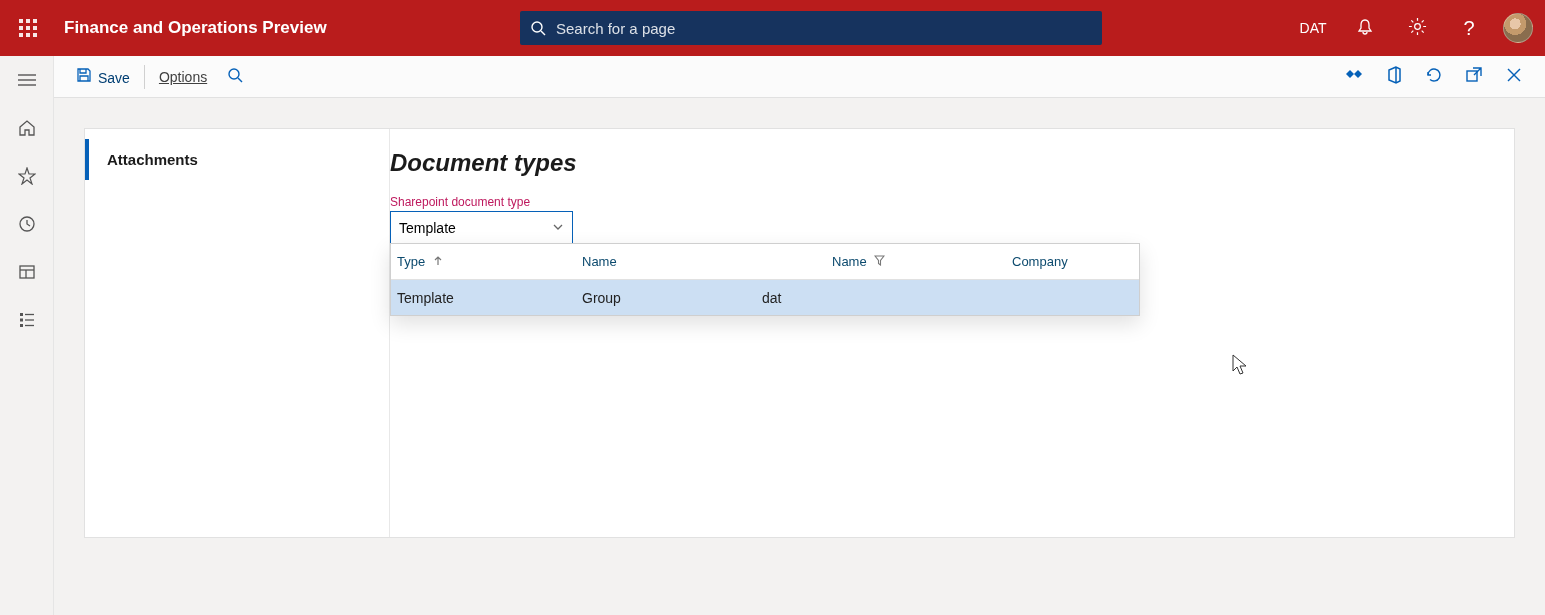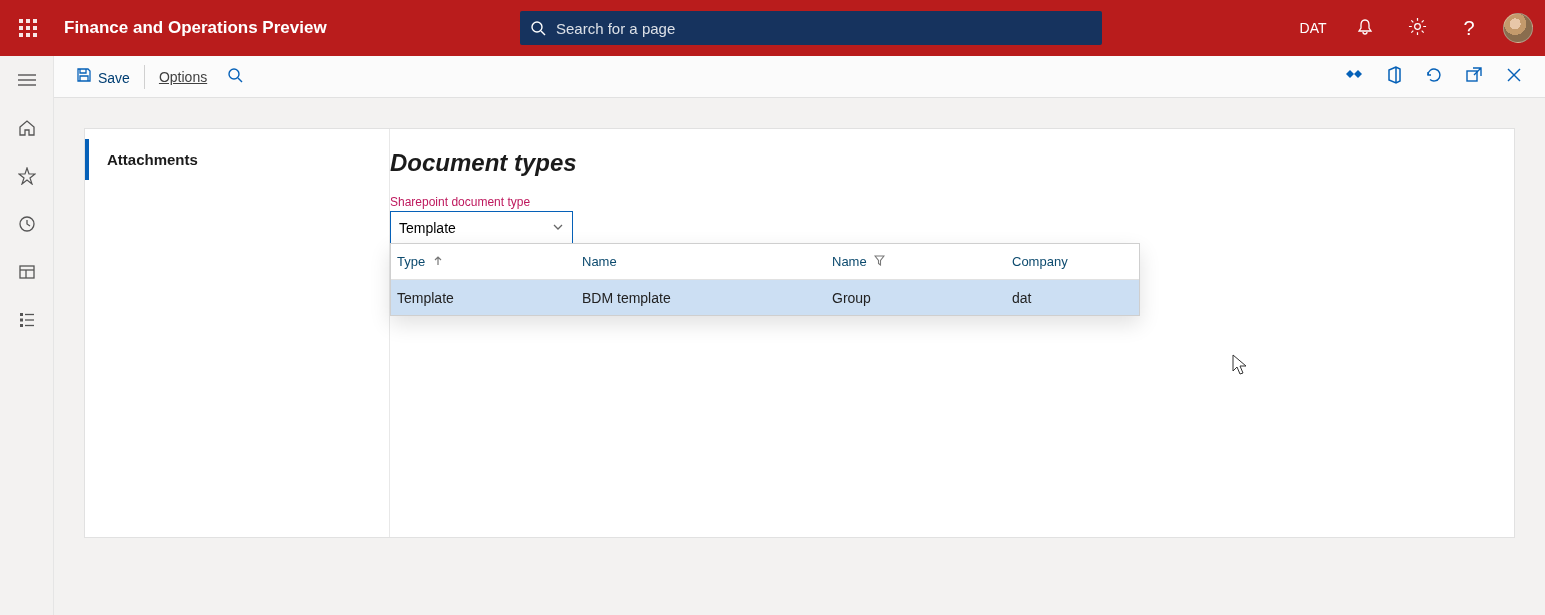--- a/index.html
+++ b/index.html
@@ -471,21 +471,20 @@
                   <path d="M1 1 L10 1 L6.5 5.5 L6.5 10 L4.5 8.5 L4.5 5.5 Z" fill="none" stroke="#777" stroke-width="1.1"></path>
                 </svg>
             </span>
           </div>
           <div class="col col-company">
             <span>Company</span>
           </div>
         </div>
         <div class="tbl-row selected">
           <div class="col col-type">Template</div>
-          <div class="col col-name">BDM template</div>
           <div class="col col-group">Group</div>
           <div class="col col-company">dat</div>
         </div>
       </div>
     </div>
   </div>
 </div>
 
 <div class="cursor-pointer">
   <svg width="18" height="22" viewBox="0 0 18 22">

